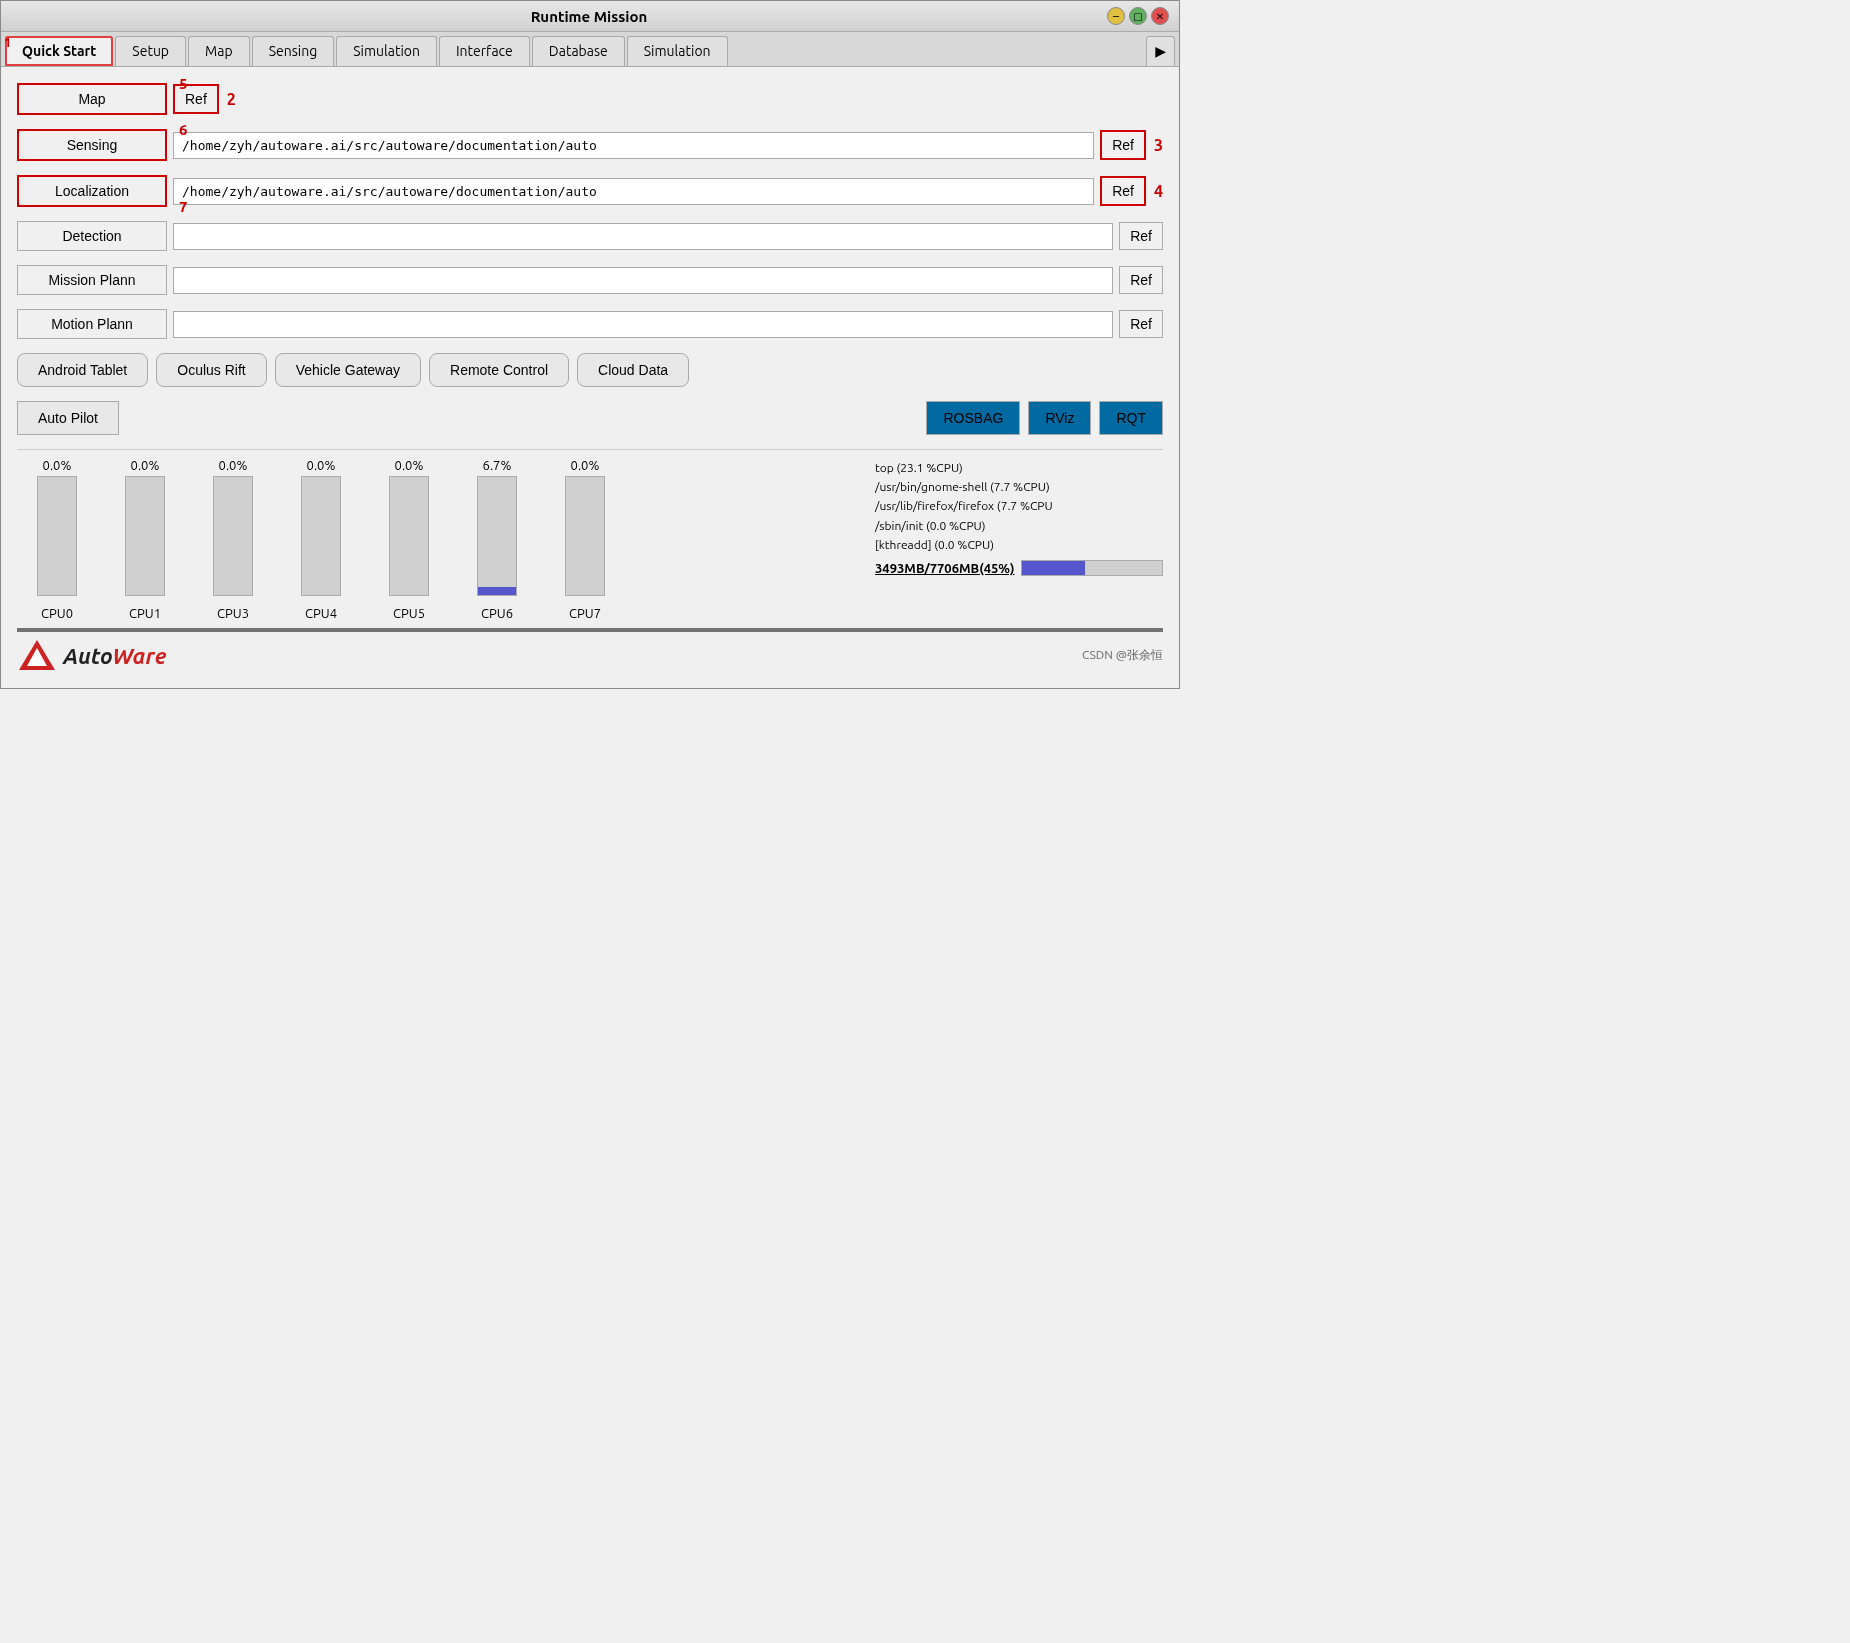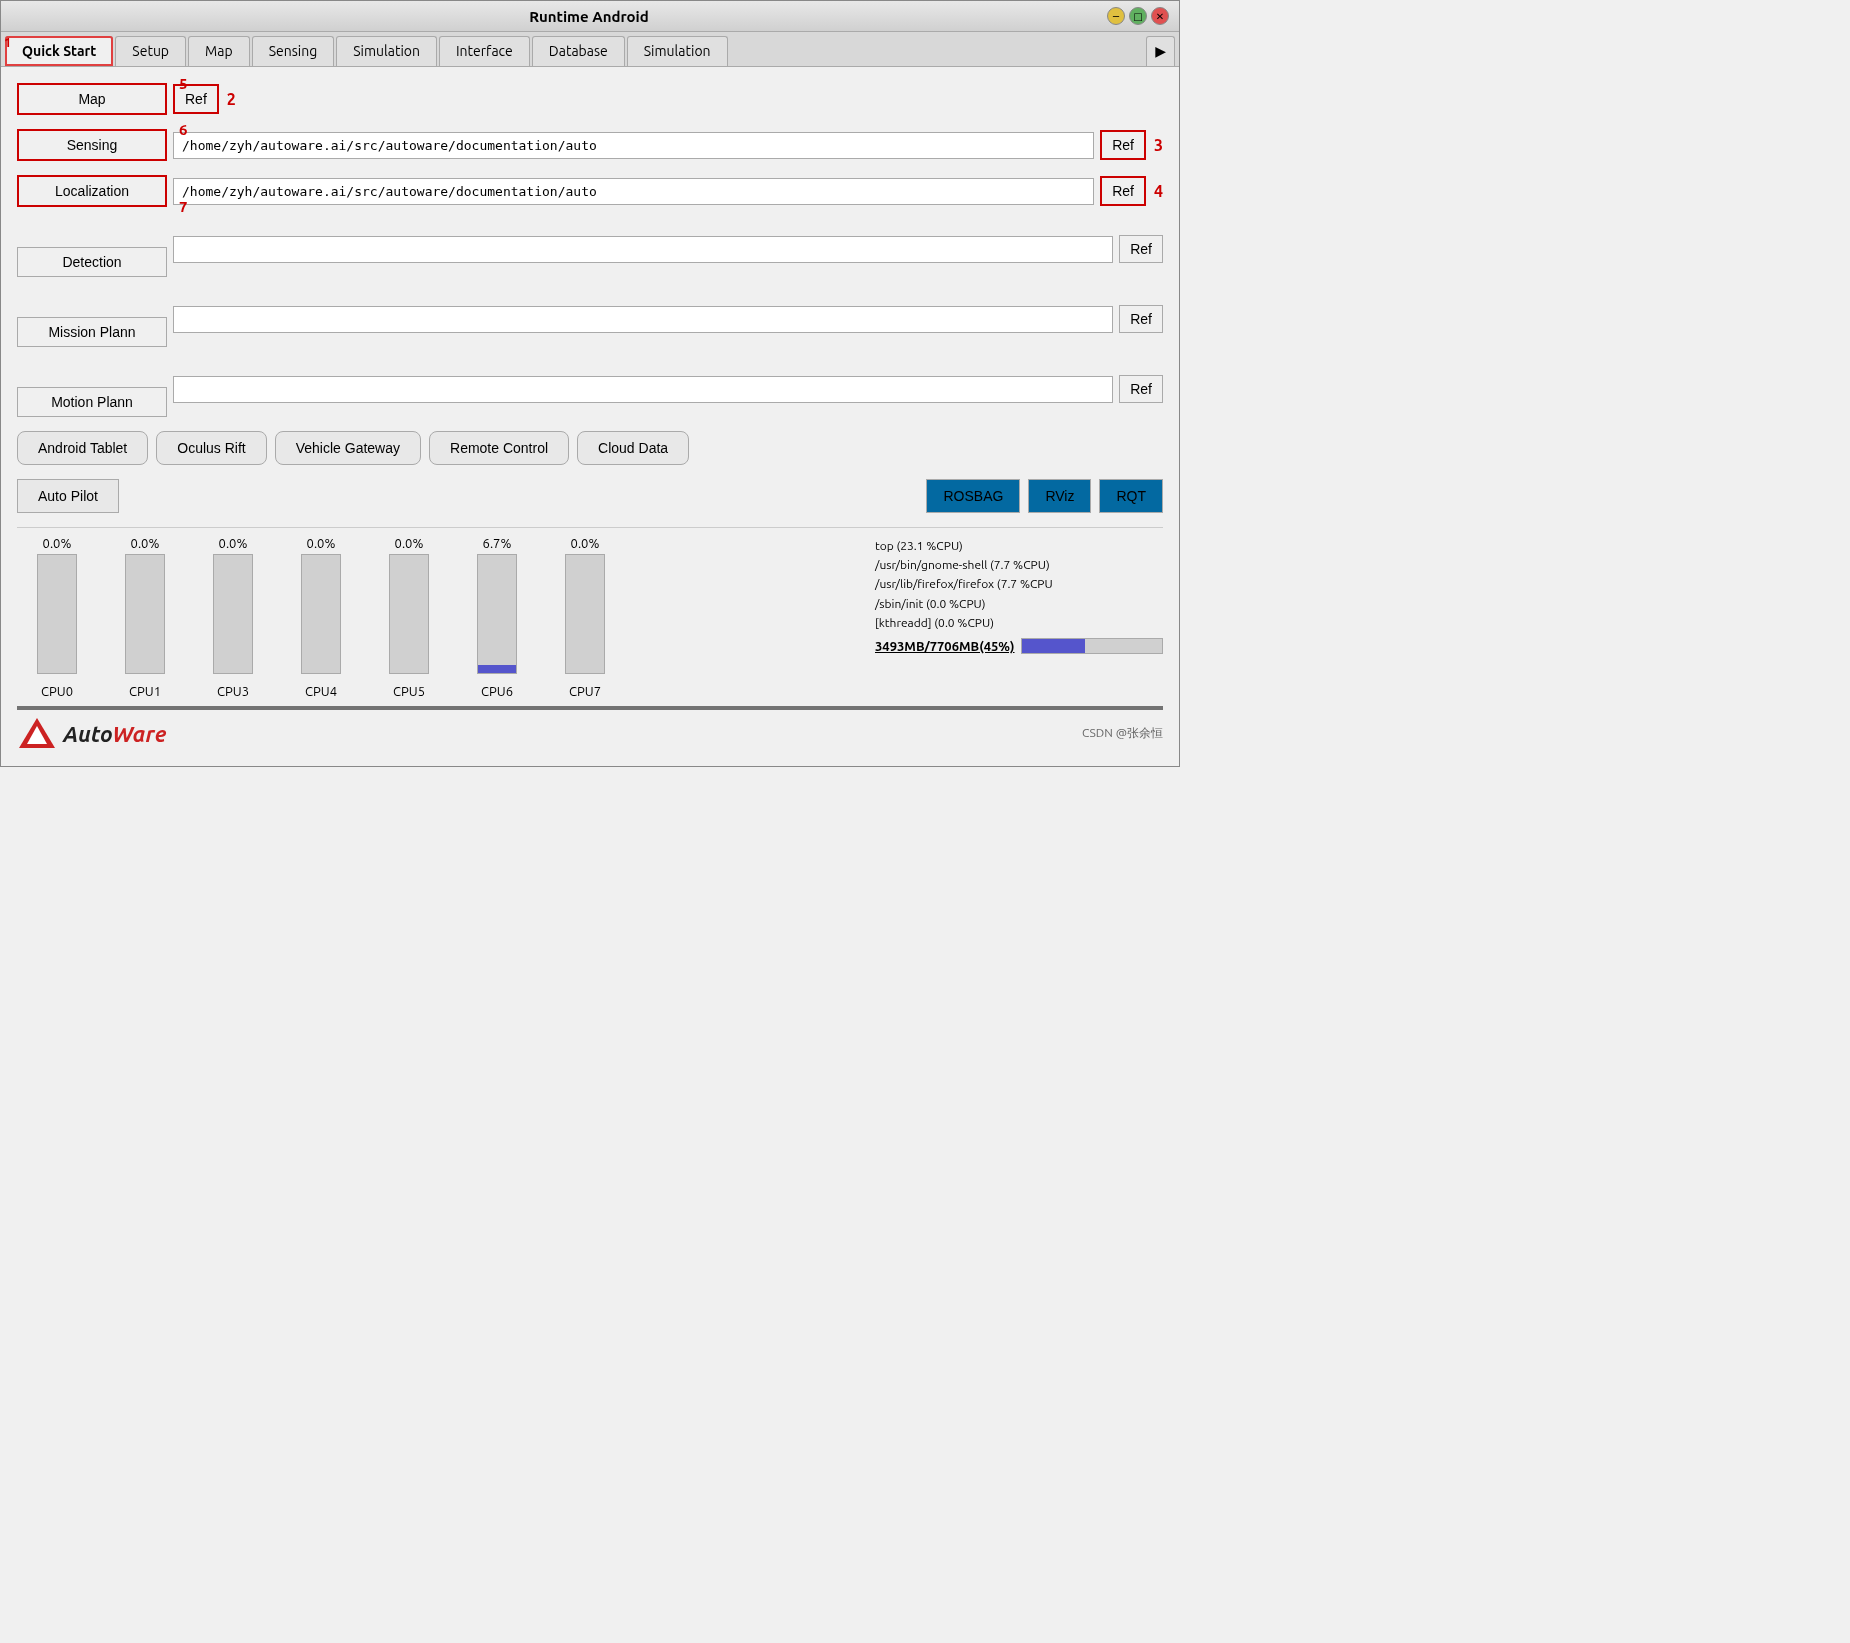--- a/index.html
+++ b/index.html
@@ -101,21 +101,20 @@
       border: 1px solid #c00;
       background: #f0f0f0;
       font-size: 14px;
       text-align: center;
       cursor: pointer;
       flex-shrink: 0;
     }
 
     .label-btn.no-border {
       border: 1px solid #aaa;
-      margin-top: 26px;
     }
 
     .path-input {
       flex: 1;
       padding: 5px 8px;
       border: 1px solid #aaa;
       background: white;
       font-size: 13px;
       font-family: monospace;
       overflow: hidden;
@@ -272,21 +271,21 @@
       gap: 6px;
     }
   </style>
 </head>
 <body>
 
 <div class="window">
 
   <div class="title-bar">
     <div style="width:60px;"></div>
-    <div class="title-bar-title">Runtime Android</div>
+    <div class="title-bar-title">Runtime Mission</div>
     <div class="title-bar-controls">
       <div class="title-btn minimize">─</div>
       <div class="title-btn maximize">□</div>
       <div class="title-btn close">✕</div>
     </div>
   </div>
 
   <div class="tab-bar">
     <div class="tab active" style="position:relative;">
       <span style="position:absolute;top:-2px;left:-2px;color:#c00;font-weight:bold;font-size:13px;">1</span>

